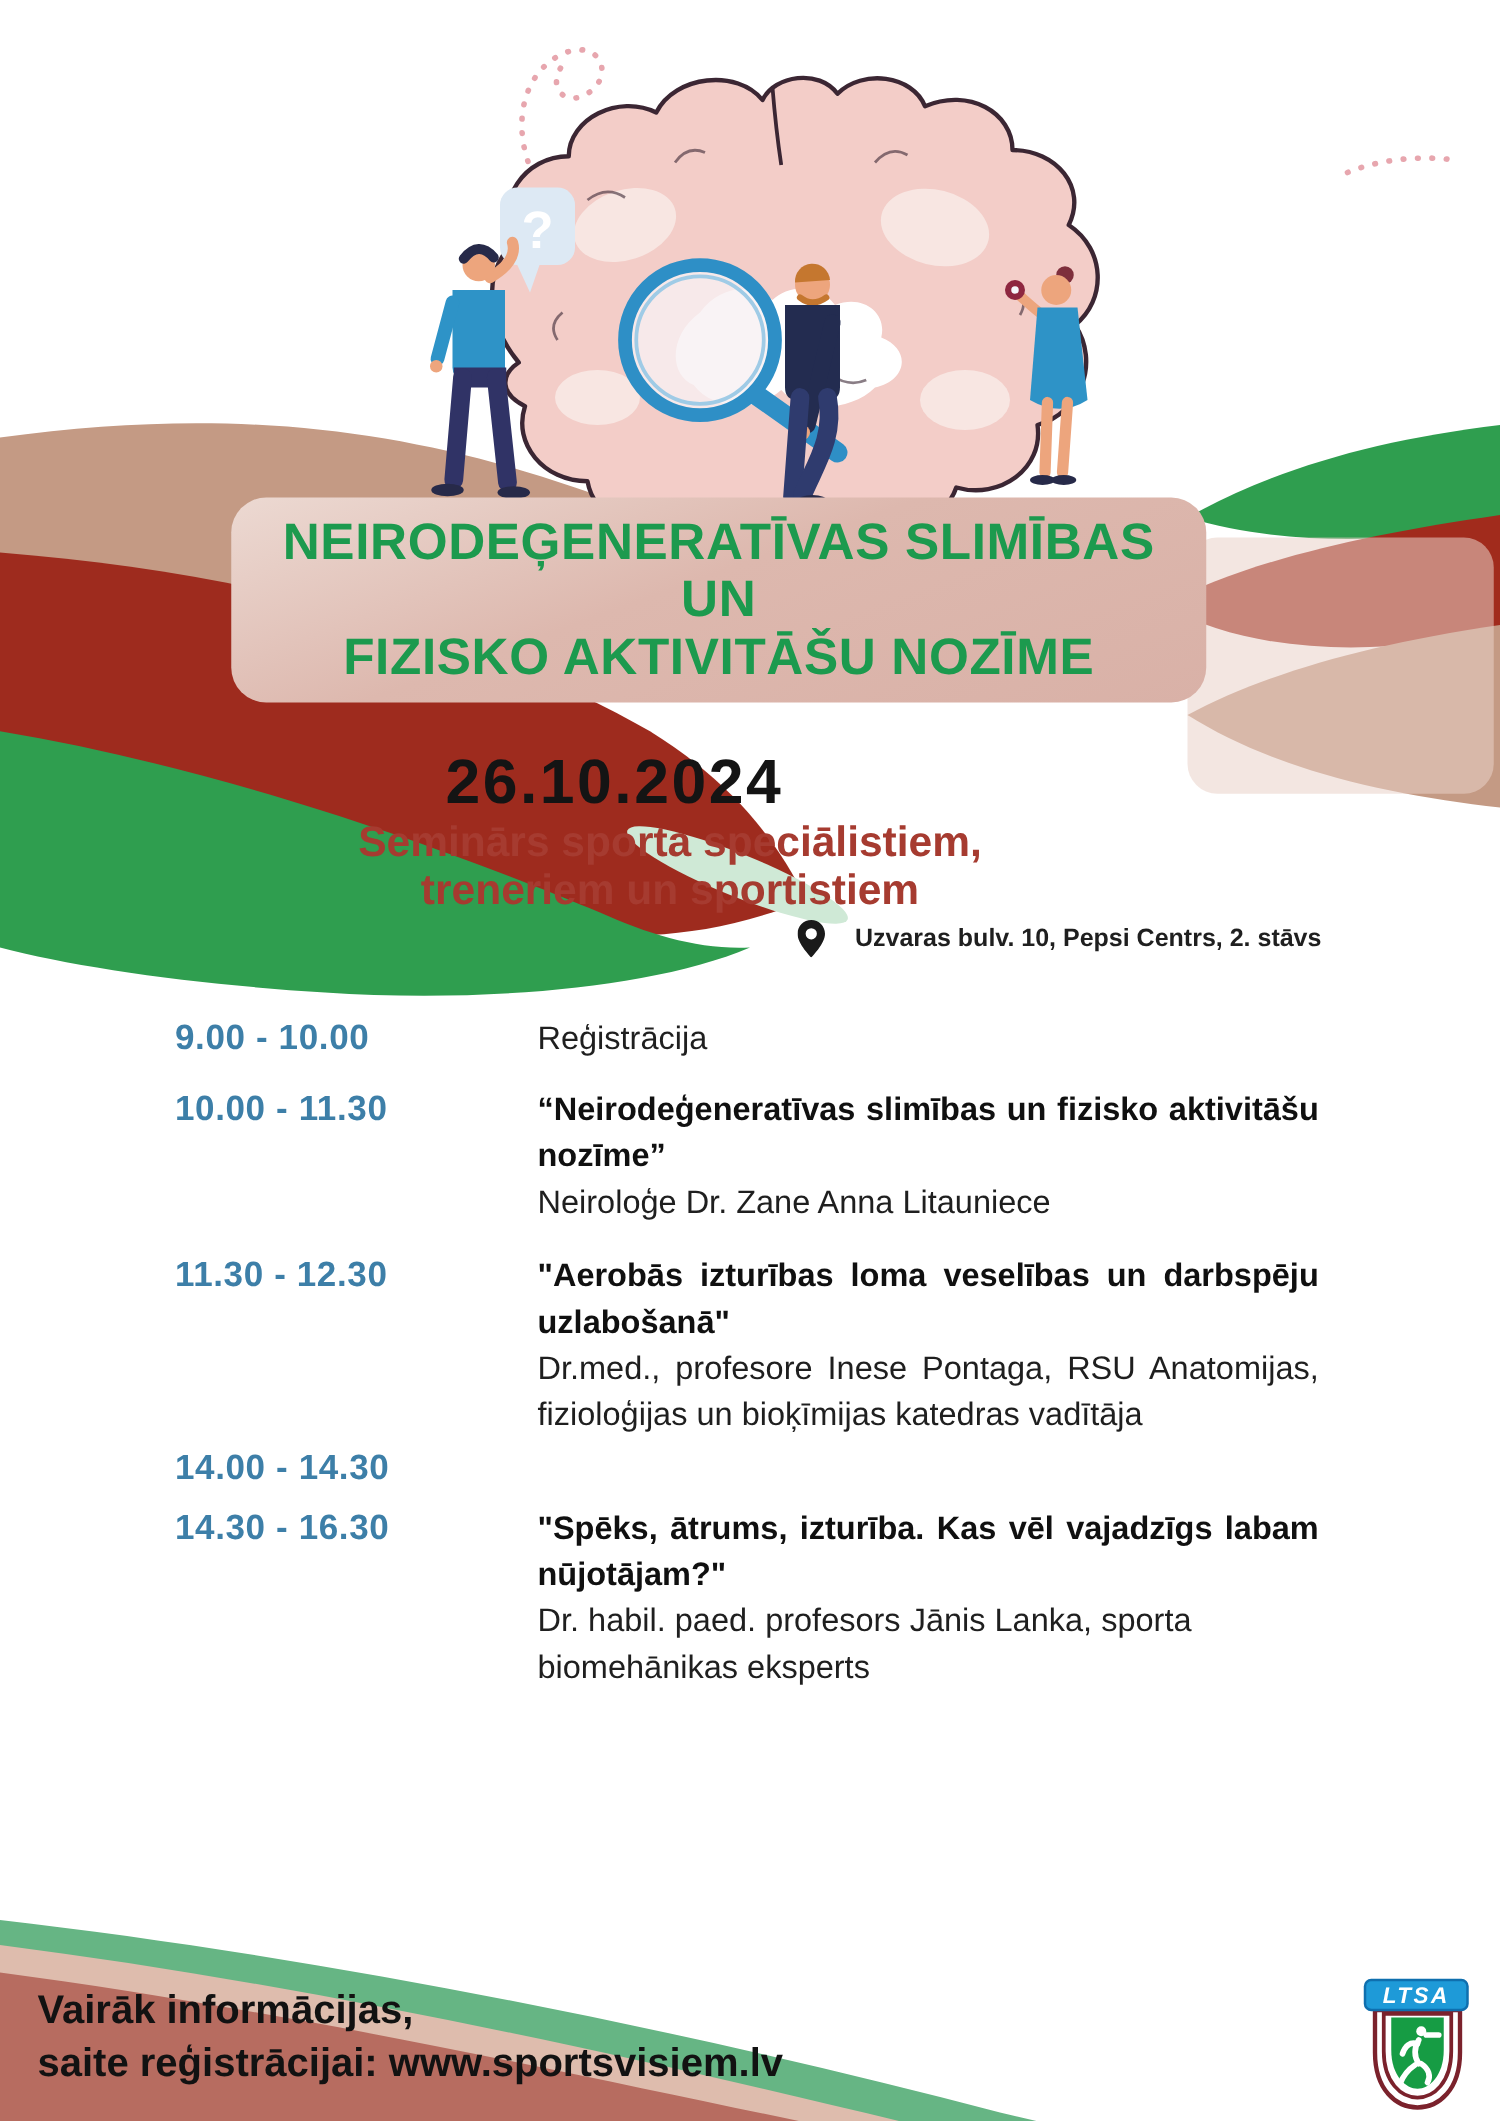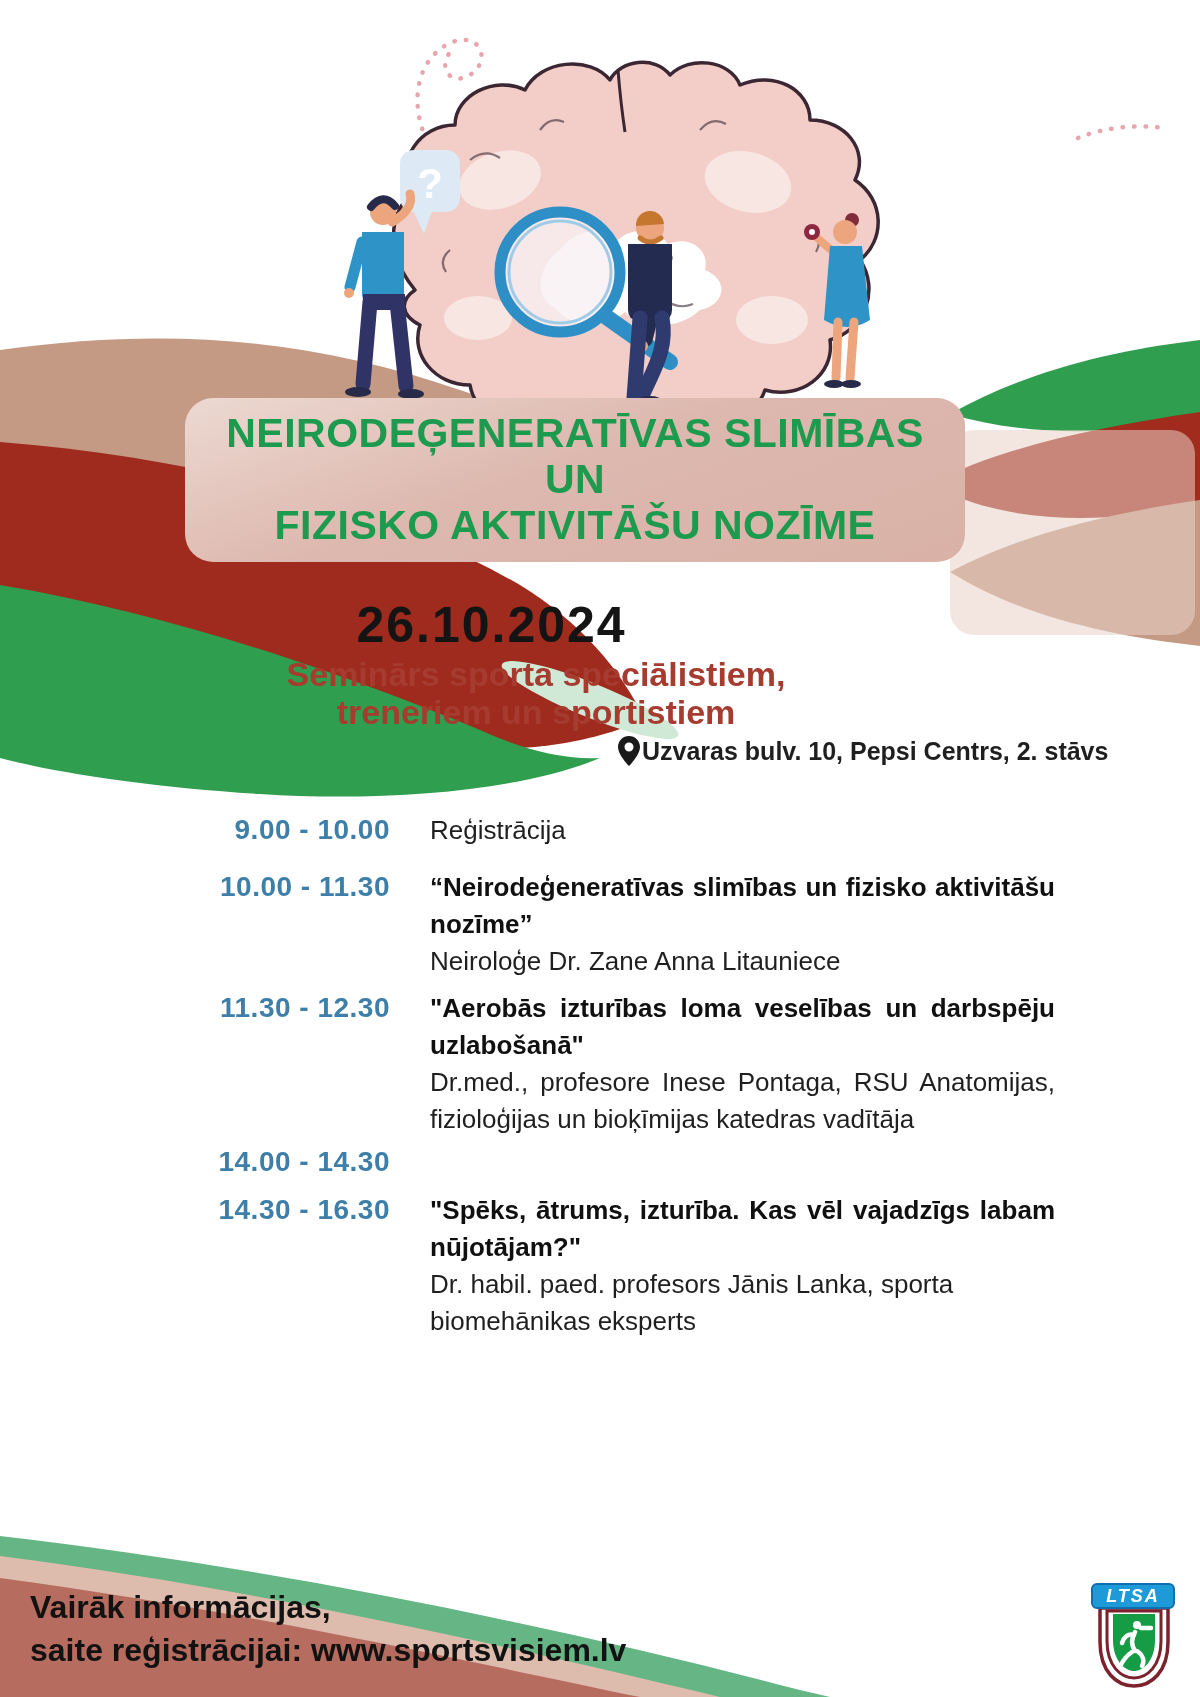--- a/index.html
+++ b/index.html
@@ -16,31 +16,31 @@
               background:rgba(233,209,200,.55);z-index:2;}
   
   .title-panel{left:185px;top:398px;width:780px;height:164px;border-radius:28px;z-index:3;
       background:linear-gradient(160deg,#ecd9d2 0%,#ddb8ae 45%,#d9b1a7 100%);
       display:flex;flex-direction:column;align-items:center;justify-content:center;}
   .title-line{color:#1c9a4e;font-weight:700;font-size:41px;line-height:1.12;letter-spacing:.5px;text-align:center;}
   .date{left:0;top:596px;width:983px;text-align:center;z-index:3;
         font-size:50px;font-weight:700;color:#141414;letter-spacing:2px;}
   .subtitle{left:0;top:655px;width:1072px;text-align:center;z-index:3;
         font-size:34px;font-weight:700;color:#a63b30;line-height:1.13;}
-  .location{left:618px;top:736px;z-index:3;display:flex;align-items:center;gap:2px;
-        font-size:25px;font-weight:700;color:#1f1f1f;}
+  .location{left:638px;top:736px;z-index:3;display:flex;align-items:center;gap:24px;
+        font-size:20px;font-weight:700;color:#1f1f1f;}
   
   .schedule{left:140px;top:812px;width:915px;z-index:3;}
   .srow{display:flex;align-items:flex-start;}
-  .stime{width:250px;flex:0 0 250px;text-align:right;color:#3d7fa8;font-weight:700;
+  .stime{width:250px;flex:0 0 250px;text-align:left;color:#3d7fa8;font-weight:700;
          font-size:28px;letter-spacing:.5px;padding-top:2px;}
   .scontent{flex:1;padding-left:40px;font-size:26px;line-height:37px;color:#1f1f1f;}
   .scontent .stitle{font-weight:700;color:#101010;}
   .just{text-align:justify;}
-  .mb20{margin-bottom:20px}.mb22{margin-bottom:10px}.mb6{margin-bottom:6px}
+  .mb20{margin-bottom:20px}.mb22{margin-bottom:22px}.mb6{margin-bottom:6px}
   .mb16{margin-bottom:16px}.mb26{margin-bottom:14px}.mb14{margin-bottom:14px}
   .indent{padding-left:8px;}
   
   .footer-info{left:30px;top:1586px;z-index:4;font-size:32px;font-weight:700;color:#121212;line-height:1.35;}
   #ltsa{left:1084px;top:1578px;z-index:4;}
 </style>
 </head>
 <body>
 
 <div class="page">

